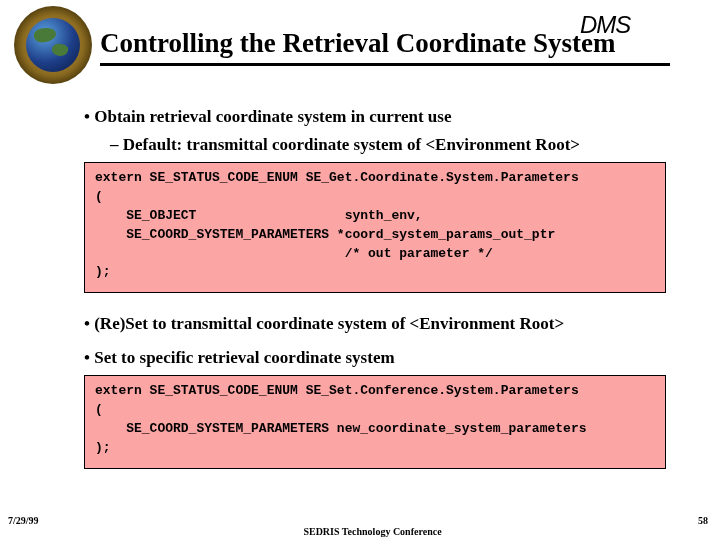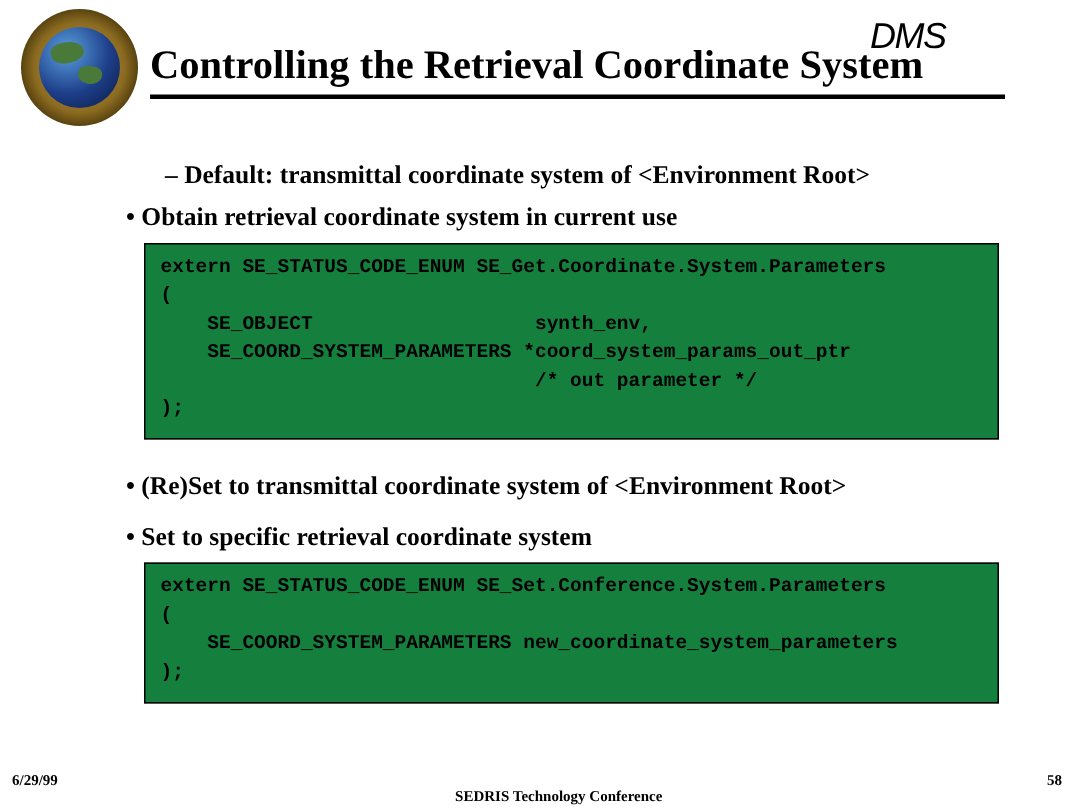--- a/index.html
+++ b/index.html
@@ -16,21 +16,21 @@
   .logo-right .globe { width: 22px; height: 22px; border-radius: 50%; background: #000; margin: 0 1px; position: relative; display: inline-block; }
   .logo-right .globe::before, .logo-right .globe::after { content: ""; position: absolute; border: 1.5px solid #fff; border-radius: 50%; }
   .logo-right .globe::before { left: 3px; top: 3px; right: 3px; bottom: 3px; }
   .logo-right .globe::after { left: 8px; top: 1px; width: 6px; height: 20px; }
   .title-wrap { position: absolute; left: 66px; right: 0; top: 20px; }
   .title { font-size: 27px; font-weight: 700; }
   .title-rule { height: 3px; background: #000; margin-top: 4px; width: 570px; }
   .body { padding: 22px 10px 0 50px; font-size: 17px; font-weight: 700; line-height: 1.3; }
   .bullet { margin-bottom: 6px; }
   .sub { margin-left: 26px; }
-  .codebox { border: 1.5px solid #000; background: #15803d; margin: 6px 10px 14px 12px; padding: 6px 10px 10px 10px; font-family: "Courier New", Courier, monospace; font-size: 13px; font-weight: 700; white-space: pre; line-height: 1.45; }
+  .codebox { border: 1.5px solid #000; background: #fca5a5; margin: 6px 10px 14px 0; padding: 6px 10px 10px 10px; font-family: "Courier New", Courier, monospace; font-size: 13px; font-weight: 700; white-space: pre; line-height: 1.45; }
   .codebox.b2 { padding: 4px 10px; }
   .spacer { height: 6px; }
   .footer { position: absolute; left: 0; right: 0; bottom: 14px; font-family: "Times New Roman", serif; font-weight: 700; font-size: 10px; }
   .footer .date { position: absolute; left: 8px; bottom: 0; }
   .footer .center { position: absolute; left: 0; right: 0; text-align: center; margin-left: 25px; }
   .footer .page { position: absolute; right: 12px; bottom: 0; }
 </style>
 </head>
 <body>
 
@@ -49,39 +49,39 @@
         <span class="globe"></span>
         <span></span>
     </div>
     <div class="title-wrap">
       <div class="title">Controlling the Retrieval Coordinate System</div>
       <div class="title-rule"></div>
     </div>
   </div>
 
   <div class="body">
+    <div class="bullet">• Obtain retrieval coordinate system in current use</div>
     <div class="bullet sub">– Default: transmittal coordinate system of &lt;Environment Root&gt;</div>
-    <div class="bullet">• Obtain retrieval coordinate system in current use</div>
     <div class="codebox">extern SE_STATUS_CODE_ENUM SE_Get.Coordinate.System.Parameters
 (
     SE_OBJECT                   synth_env,
     SE_COORD_SYSTEM_PARAMETERS *coord_system_params_out_ptr
                                 /* out parameter */
 );</div>
 
     <div class="spacer"></div>
     <div class="bullet">• (Re)Set to transmittal coordinate system of &lt;Environment Root&gt;</div>
 
     <div class="spacer"></div>
     <div class="bullet">• Set to specific retrieval coordinate system</div>
     <div class="codebox">extern SE_STATUS_CODE_ENUM SE_Set.Conference.System.Parameters
 (
     SE_COORD_SYSTEM_PARAMETERS new_coordinate_system_parameters
 );</div>
   </div>
 
   <div class="footer">
-    <div class="date">6/29/99</div>
+    <div class="date">7/29/99</div>
     <div class="center">SEDRIS Technology Conference</div>
     <div class="page">58</div>
   </div>
 
 </div>
 
 </body></html>

